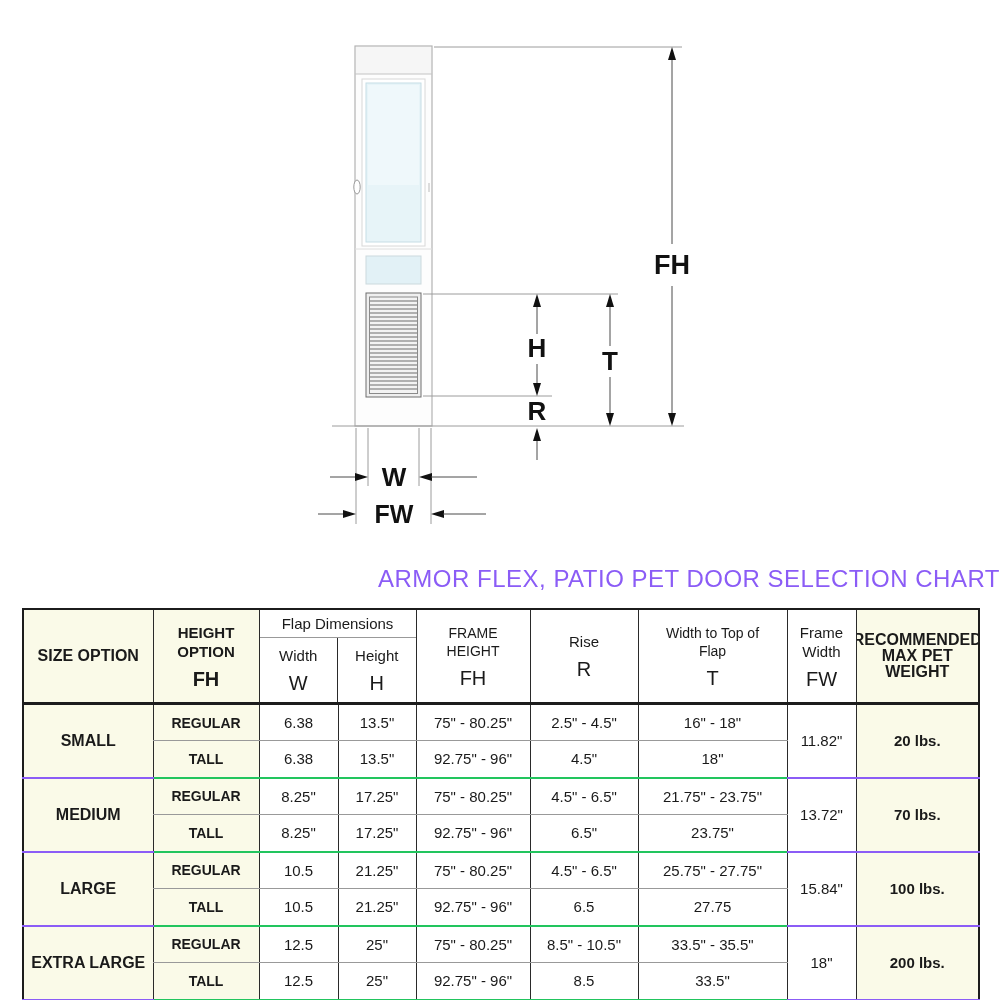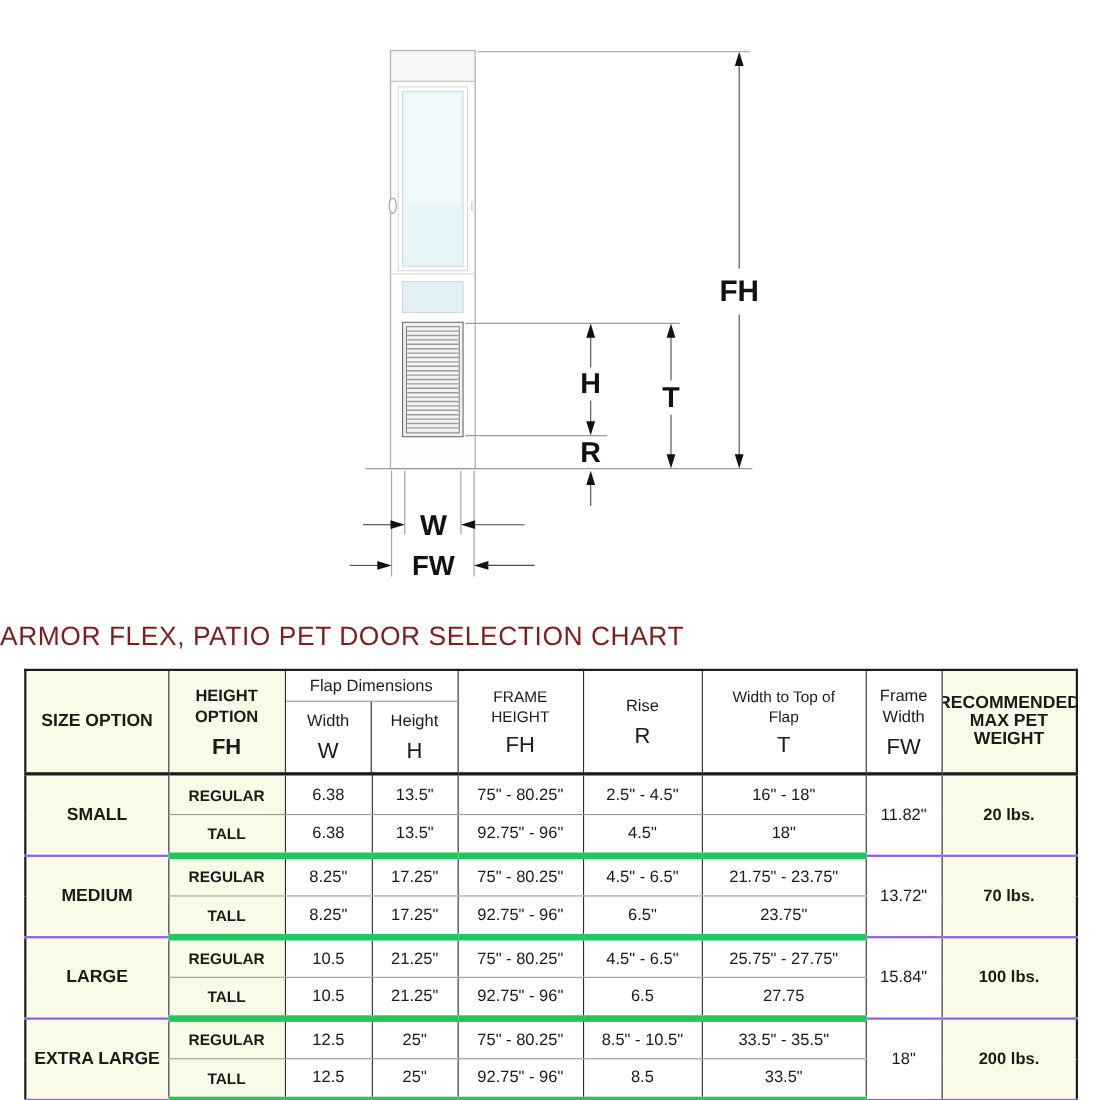--- a/index.html
+++ b/index.html
@@ -4,35 +4,35 @@
 <style>
   html,body{margin:0;padding:0;background:#fff;width:1000px;height:1000px;
     font-family:"Liberation Sans",sans-serif;color:#1a1a1a;}
   .page{position:relative;width:1000px;height:1000px;background:#fff;overflow:hidden;margin-top:16px;}
 
   
   .diagram{position:absolute;left:0;top:0;width:1000px;height:545px;}
   svg text{font-family:"Liberation Sans",sans-serif;font-weight:bold;fill:#111;}
 
   
-  .title{position:absolute;left:0;top:549px;width:1000px;text-align:left;
-    font-size:24px;letter-spacing:.5px;color:#7f1d1d;}
+  .title{position:absolute;left:0;top:549px;width:1000px;text-align:right;
+    font-size:24px;letter-spacing:.5px;color:#8b5cf6;}
 
   
   .chart-table{position:absolute;left:22px;top:592px;width:956px;
     border-collapse:collapse;table-layout:fixed;background:#fff;}
   .chart-table td,.chart-table th{border-left:1px solid #2a2a2a;padding:0;
     text-align:center;vertical-align:middle;overflow:hidden;}
   .chart-table{border:2px solid #1c1c1c;}
   .chart-table thead th{border-bottom:3px solid #1c1c1c;height:92px;}
   .chart-table tbody tr{height:37px;}
   .cream{background:#FAFAE8;}
   .r1 td{border-bottom:1px solid #999;}
   .r1 td.rs{border-bottom:2px solid #8b5cf6;}
-  .r2 td{border-bottom:6px solid #22c55e;}
+  .r2 td{border-bottom:2px solid #22c55e;}
 
   .hcol{display:flex;flex-direction:column;align-items:center;justify-content:center;height:100%;}
   .h-bold{font-weight:bold;font-size:15px;line-height:19px;}
   .h-size{font-weight:bold;font-size:16px;}
   .h-reg{font-weight:normal;font-size:15px;line-height:19px;}
   .h-reg-sm{font-weight:normal;font-size:14px;line-height:18px;}
   .h-code{font-weight:bold;font-size:20px;margin-top:7px;line-height:22px;}
   .h-code-reg{font-weight:normal;font-size:20px;margin-top:7px;line-height:22px;}
   .h-wt{font-weight:bold;font-size:16px;line-height:16px;}
 

